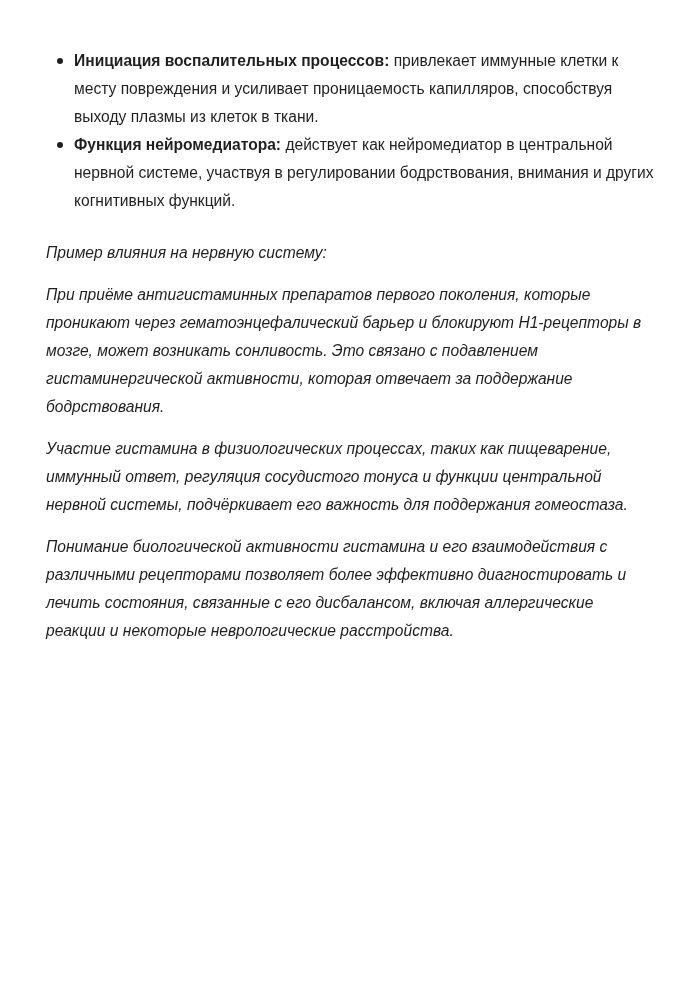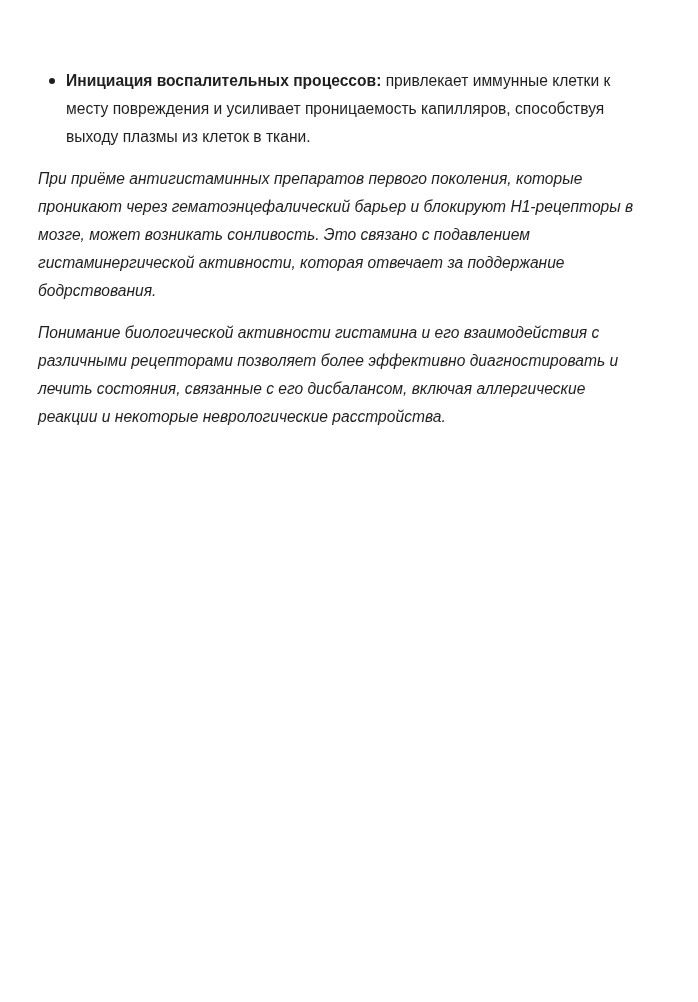--- a/index.html
+++ b/index.html
@@ -11,24 +11,23 @@
       width: 698px;
       height: 1002px;
       overflow: hidden;
       font-family: "Liberation Sans", "DejaVu Sans", sans-serif;
       color: #1f1f1f;
       font-size: 15.6px;
       line-height: 28px;
     }
     .content {
       position: absolute;
-      left: 38px;
+      left: 46px;
       top: 47px;
       width: 610px;
-      margin-top: 20px;
     }
     ul.bullets {
       margin: 0;
       padding: 0 0 0 28px;
       list-style: none;
     }
     ul.bullets li {
       position: relative;
       margin: 0;
     }
@@ -58,18 +57,24 @@
   </style>
 </head>
 <body>
 
 <div class="content">
   <ul class="bullets">
     <li>
       <span class="bullet"></span>
       <b>Инициация воспалительных процессов:</b><span> привлекает иммунные клетки к месту повреждения и усиливает проницаемость капилляров, способствуя выходу плазмы из клеток в ткани.</span>
     </li>
+    <li>
+      <span class="bullet"></span>
+      <b>Функция нейромедиатора:</b><span> действует как нейромедиатор в центральной нервной системе, участвуя в регулировании бодрствования, внимания и других когнитивных функций.</span>
+    </li>
   </ul>
 
+  <p class="italic-heading">Пример влияния на нервную систему:</p>
 
   <p class="para">При приёме антигистаминных препаратов первого поколения, которые проникают через гематоэнцефалический барьер и блокируют H1-рецепторы в мозге, может возникать сонливость. Это связано с подавлением гистаминергической активности, которая отвечает за поддержание бодрствования.</p>
+  <p class="para">Участие гистамина в физиологических процессах, таких как пищеварение, иммунный ответ, регуляция сосудистого тонуса и функции центральной нервной системы, подчёркивает его важность для поддержания гомеостаза.</p>
   <p class="para">Понимание биологической активности гистамина и его взаимодействия с различными рецепторами позволяет более эффективно диагностировать и лечить состояния, связанные с его дисбалансом, включая аллергические реакции и некоторые неврологические расстройства.</p>
 </div>
 
 </body></html>

